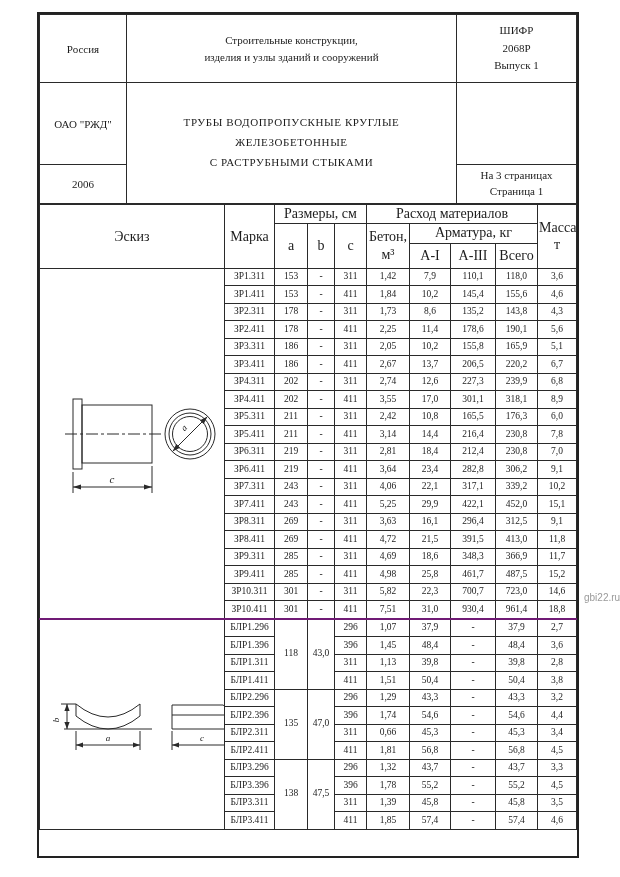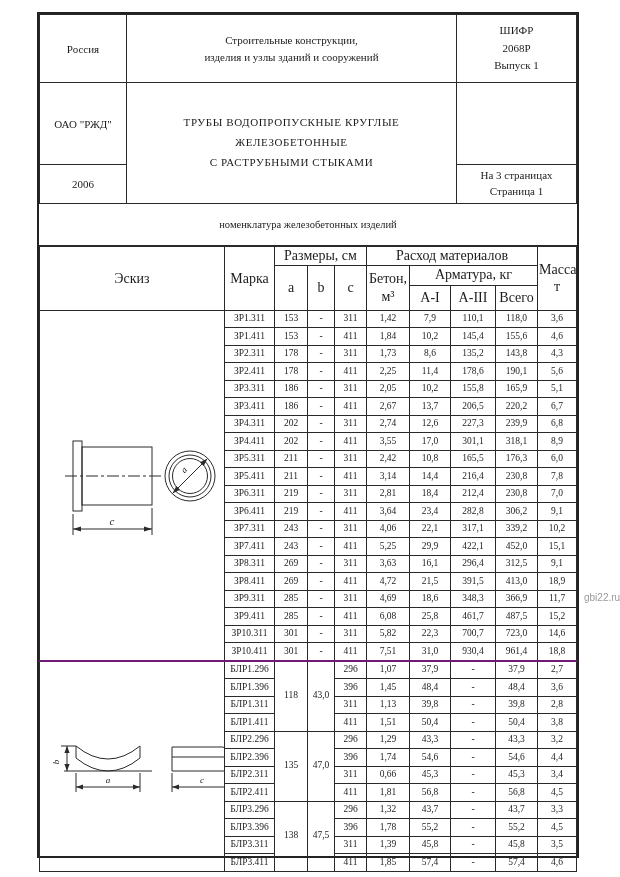--- a/index.html
+++ b/index.html
@@ -68,21 +68,20 @@
       <td></td>
     </tr>
     <tr class="r3">
       <td>2006</td>
       <td class="pages pre">На 3 страницах
 Страница 1</td>
     </tr>
   </tbody>
     </table>
 
-  <div class="banner">номенклатура железобетонных изделий</div>
 
   <table class="main-table">
     <colgroup>
       <col style="width:185px">
         <col style="width:50px">
         <col style="width:33px">
         <col style="width:27px">
       <col style="width:32px">
         <col style="width:43px">
         <col style="width:41px">
@@ -301,39 +300,39 @@
         </tr>
         <tr>
           <td>ЗР8.411</td>
           <td>269</td>
           <td>-</td>
           <td>411</td>
           <td>4,72</td>
           <td>21,5</td>
           <td>391,5</td>
           <td>413,0</td>
-          <td>18,9</td>
+          <td>11,8</td>
         </tr>
         <tr>
           <td>ЗР9.311</td>
           <td>285</td>
           <td>-</td>
           <td>311</td>
           <td>4,69</td>
           <td>18,6</td>
           <td>348,3</td>
           <td>366,9</td>
           <td>11,7</td>
         </tr>
         <tr>
           <td>ЗР9.411</td>
           <td>285</td>
           <td>-</td>
           <td>411</td>
-          <td>6,08</td>
+          <td>4,98</td>
           <td>25,8</td>
           <td>461,7</td>
           <td>487,5</td>
           <td>15,2</td>
         </tr>
         <tr>
           <td>ЗР10.311</td>
           <td>301</td>
           <td>-</td>
           <td>311</td>

